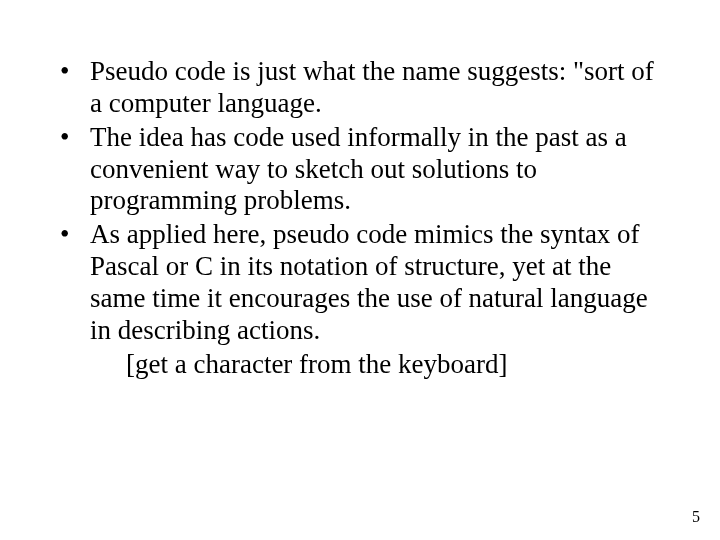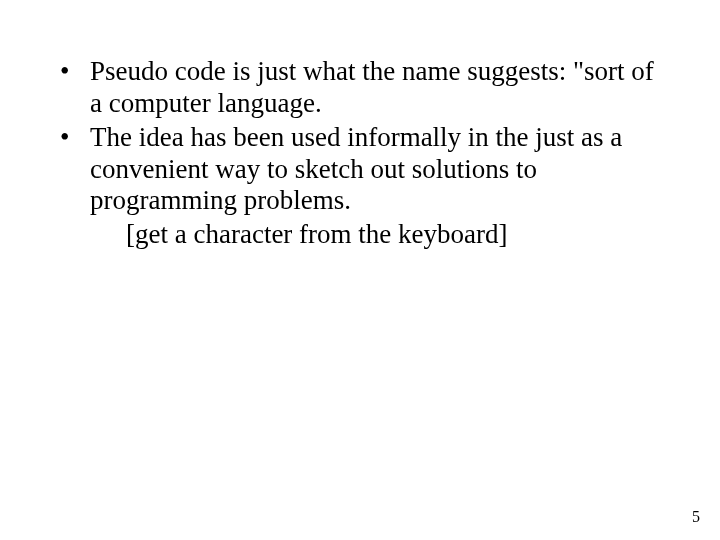--- a/index.html
+++ b/index.html
@@ -49,17 +49,18 @@
     bottom: 14px;
     font-size: 16px;
   }
 </style>
 </head>
 <body>
 
 <div class="slide">
   <ul class="bullets">
     <li><span>Pseudo code is just what the name suggests: "sort of a computer language.</span></li>
-    <li><span>The idea has been used informally in the just as a convenient way to sketch out solutions to programming problems.</span></li>
+    <li><span>The idea has code used informally in the past as a convenient way to sketch out solutions to programming problems.</span></li>
+    <li><span>As applied here, pseudo code mimics the syntax of Pascal or C in its notation of structure, yet at the same time it encourages the use of natural language in describing actions.</span></li>
   </ul>
   <div class="extra-line">[get a character from the keyboard]</div>
   <div class="page-number">5</div>
 </div>
 
 </body></html>

